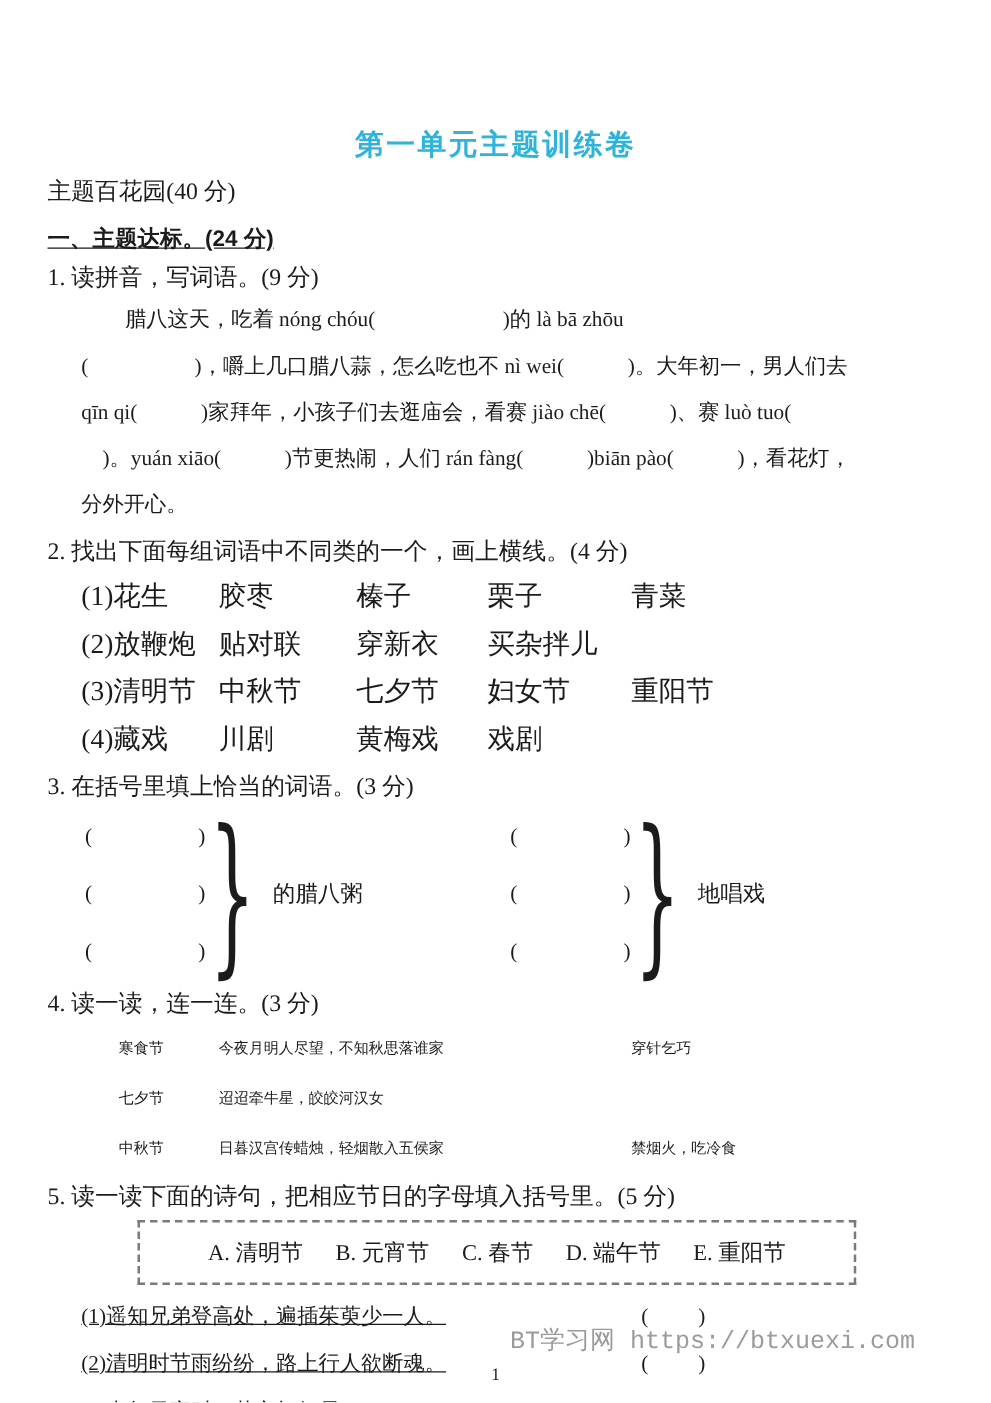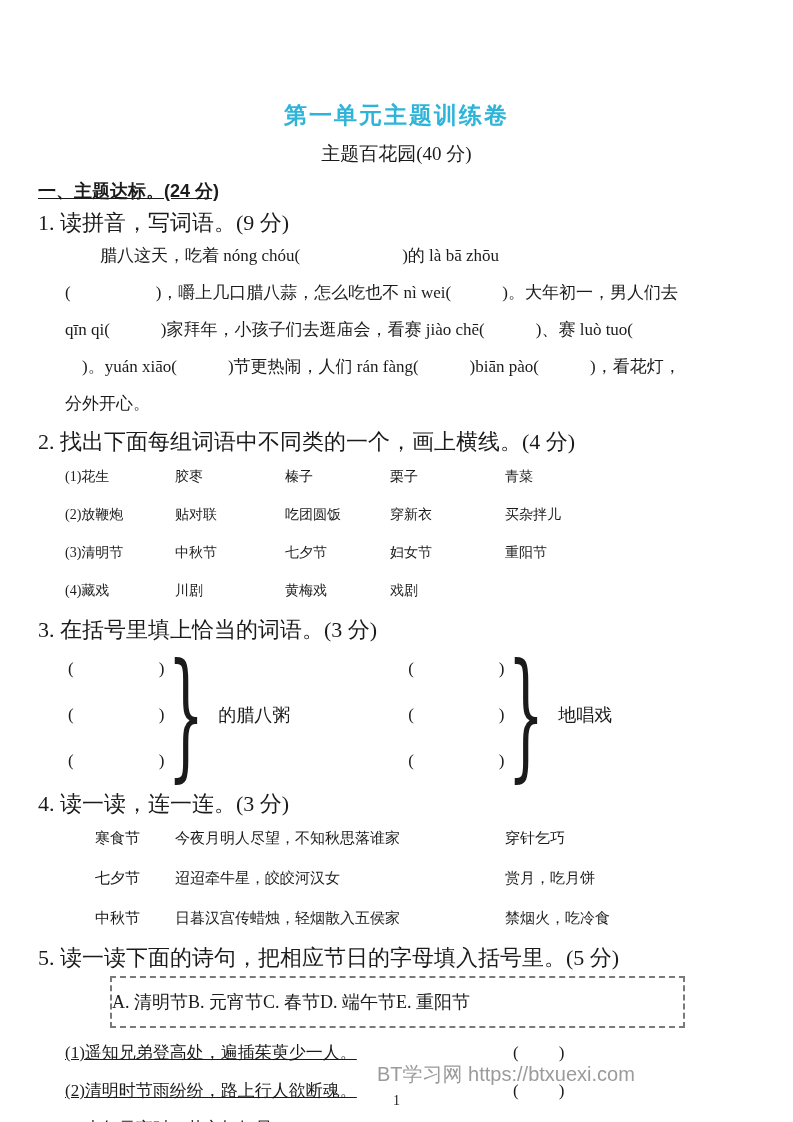--- a/index.html
+++ b/index.html
@@ -18,40 +18,40 @@
     padding-top:99px;
     text-align:center;
     font-family:"Liberation Sans", sans-serif;
     font-weight:bold;
     font-size:23px; line-height:32px;
     letter-spacing:2px;
     color:#2db4d8;
   }
   .subtitle {
     margin-top:10px;
-    text-align:center;
+    text-align:left;
     font-size:19px; line-height:26px;
   }
   .sec-heading {
     margin-top:12px;
     font-family:"Liberation Sans", sans-serif;
     font-weight:bold;
     font-size:18px; line-height:24px;text-decoration:underline;
   }
-  .q-heading { margin-top:8px; font-size:22px; line-height:24px; }
+  .q-heading { margin-top:8px; font-size:19px; line-height:24px; }
   .passage { margin-top:2px; }
   .pline { margin-left:27px; font-size:17px; line-height:37px; white-space:pre-wrap; }
   .pline.first { margin-left:62px; }
 
   .wgroup { margin-top:4px; }
   .wrow {
     display:grid;
     grid-template-columns:110px 110px 105px 115px 1fr;
     margin-left:27px;
-    font-size:14px; line-height:38px;
+    font-size:22px; line-height:38px;
   }
 
   .q3wrap { display:flex; margin:4px 0 0 30px; }
   .bgroup { display:flex; align-items:center; }
   .bgroup.right { margin-left:118px; }
   .bcol { display:flex; flex-direction:column; }
   .bcol .blank { font-size:17px; line-height:46px; }
   .brace {
     display:inline-block;
     font-family:"DejaVu Serif", serif;
@@ -61,37 +61,38 @@
     transform-origin:center;
     margin:0 -16px 0 -22px;
   }
   .blabel { font-size:18px; margin-left:4px;font-family:Liberation Mono, monospace; }
 
   .q4group { margin-top:2px; }
   .q4row {
     display:grid;
     grid-template-columns:80px 330px 1fr;
     margin-left:57px;
-    font-size:15px; line-height:40px;
+    font-size:12px; line-height:40px;
   }
 
   .optbox {
     margin:6px 0 0 72px;
     width:575px; height:52px;
     border:2px dashed #7a7a7a;
-    display:flex; align-items:center; 
+    display:flex; align-items:center; justify-content:center;
+    gap:26px;
     font-size:18px;
   }
   .q5items { margin-top:6px; }
   .q5item { position:relative; margin-left:27px; font-size:17px; line-height:38px;text-decoration:underline; }
   .q5item .ansblank { position:absolute; left:448px; top:0; letter-spacing:2px; }
 
   .watermark {
-    position:absolute; left:377px; top:1062px;
-    font-family:Liberation Sans, sans-serif;
+    position:absolute; left:408px; top:1062px;
+    font-family:Liberation Mono, monospace;
     font-size:20px; line-height:24px;
     color:#9b9b9b;
     white-space:nowrap;
   }
   .pagenum {
     position:absolute; left:0; right:0; top:1092px;
     text-align:center;
     font-size:14px; line-height:18px;
   }
 </style>
@@ -121,21 +122,20 @@
       <div class="wrow">
         <span>(1)花生</span>
         <span>胶枣</span>
         <span>榛子</span>
         <span>栗子</span>
         <span>青菜</span>
       </div>
       <div class="wrow">
         <span>(2)放鞭炮</span>
         <span>贴对联</span>
-        <span>吃团圆饭</span>
         <span>穿新衣</span>
         <span>买杂拌儿</span>
       </div>
       <div class="wrow">
         <span>(3)清明节</span>
         <span>中秋节</span>
         <span>七夕节</span>
         <span>妇女节</span>
         <span>重阳节</span>
       </div>
@@ -176,21 +176,20 @@
     <div class="q-heading">4. 读一读，连一连。(3 分)</div>
     <div class="q4group">
       <div class="q4row">
         <span>寒食节</span>
         <span>今夜月明人尽望，不知秋思落谁家</span>
         <span>穿针乞巧</span>
       </div>
       <div class="q4row">
         <span>七夕节</span>
         <span>迢迢牵牛星，皎皎河汉女</span>
-        <span>赏月，吃月饼</span>
       </div>
       <div class="q4row">
         <span>中秋节</span>
         <span>日暮汉宫传蜡烛，轻烟散入五侯家</span>
         <span>禁烟火，吃冷食</span>
       </div>
     </div>
   </section>
 
   <section>

